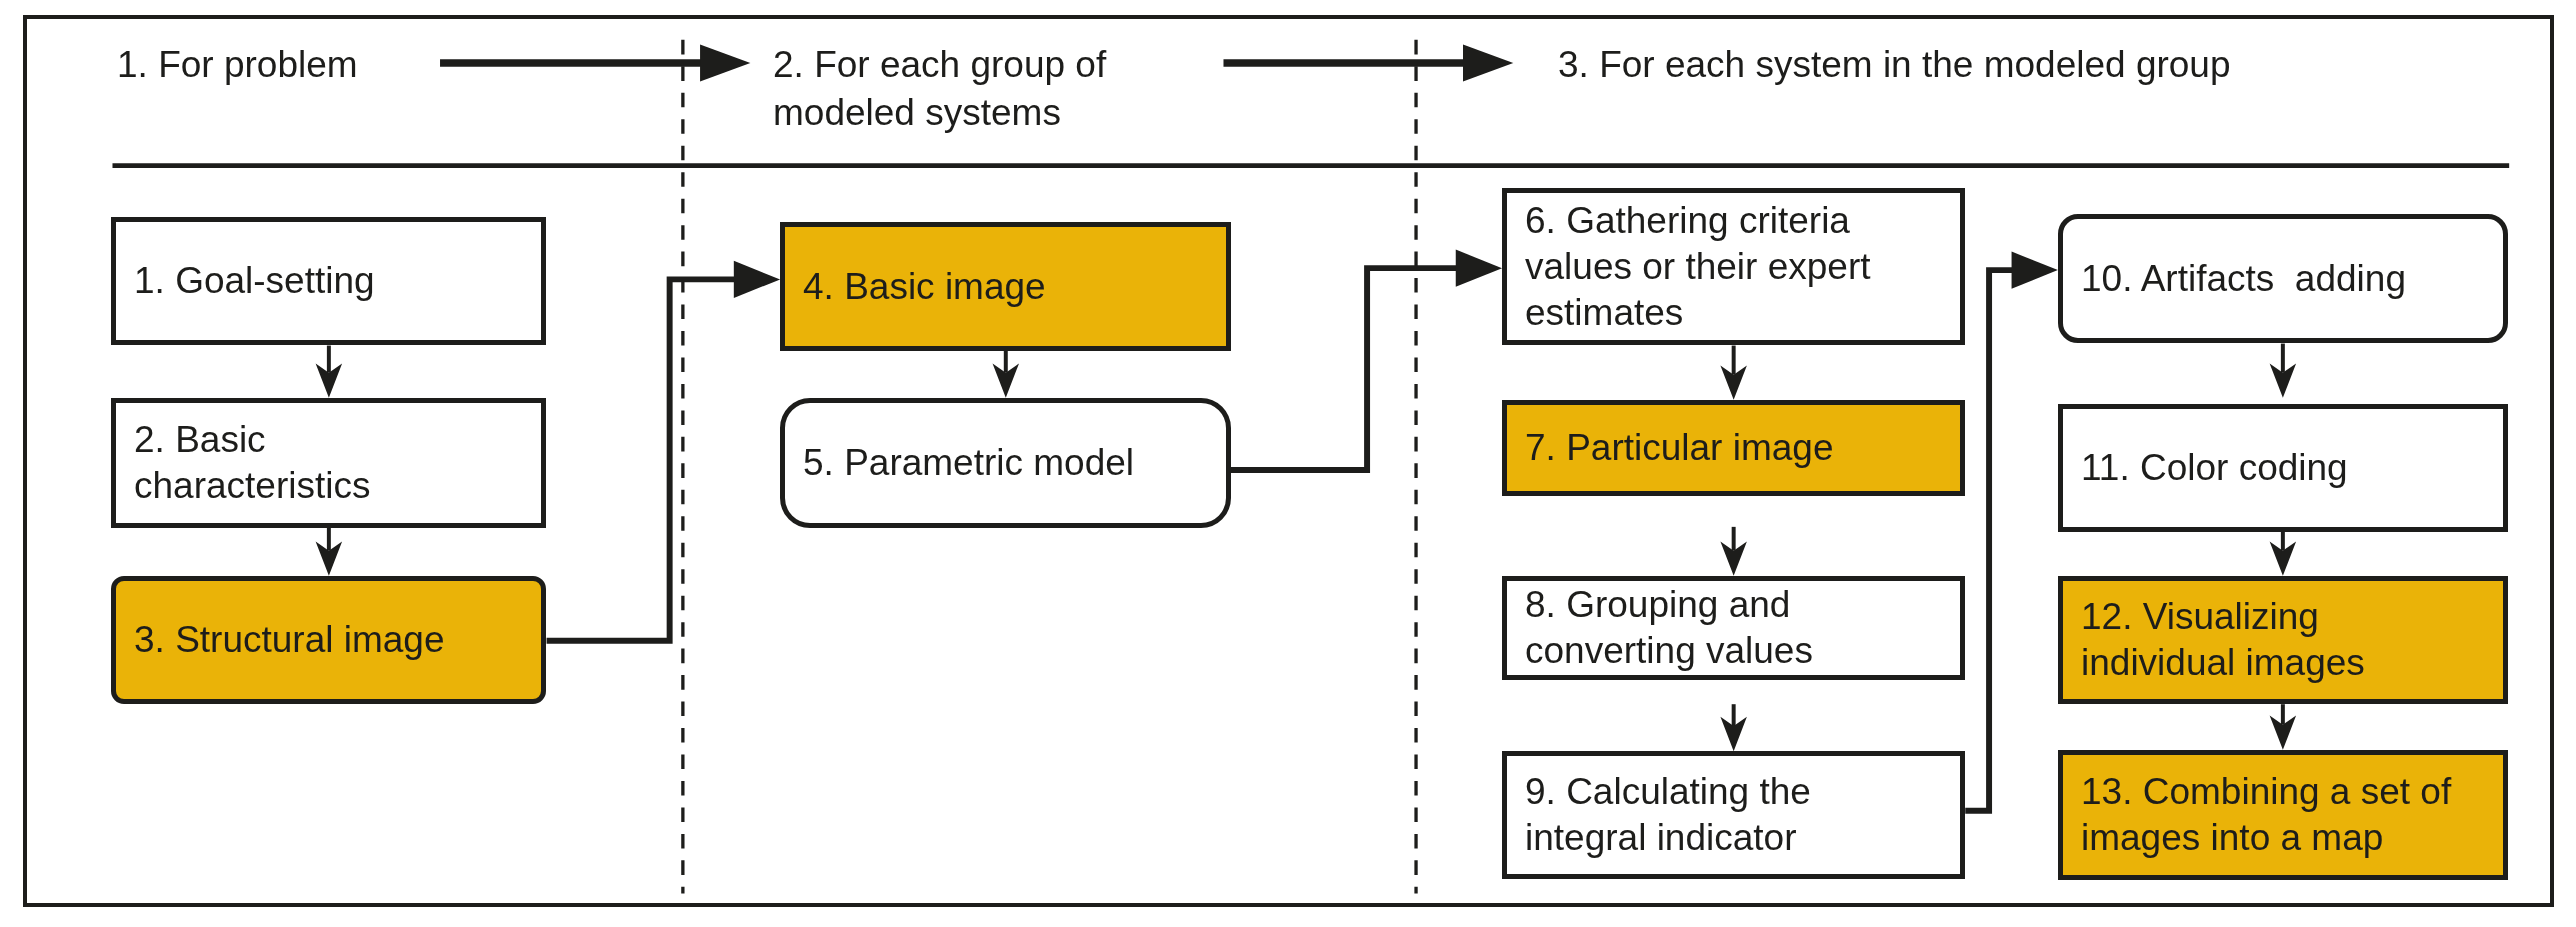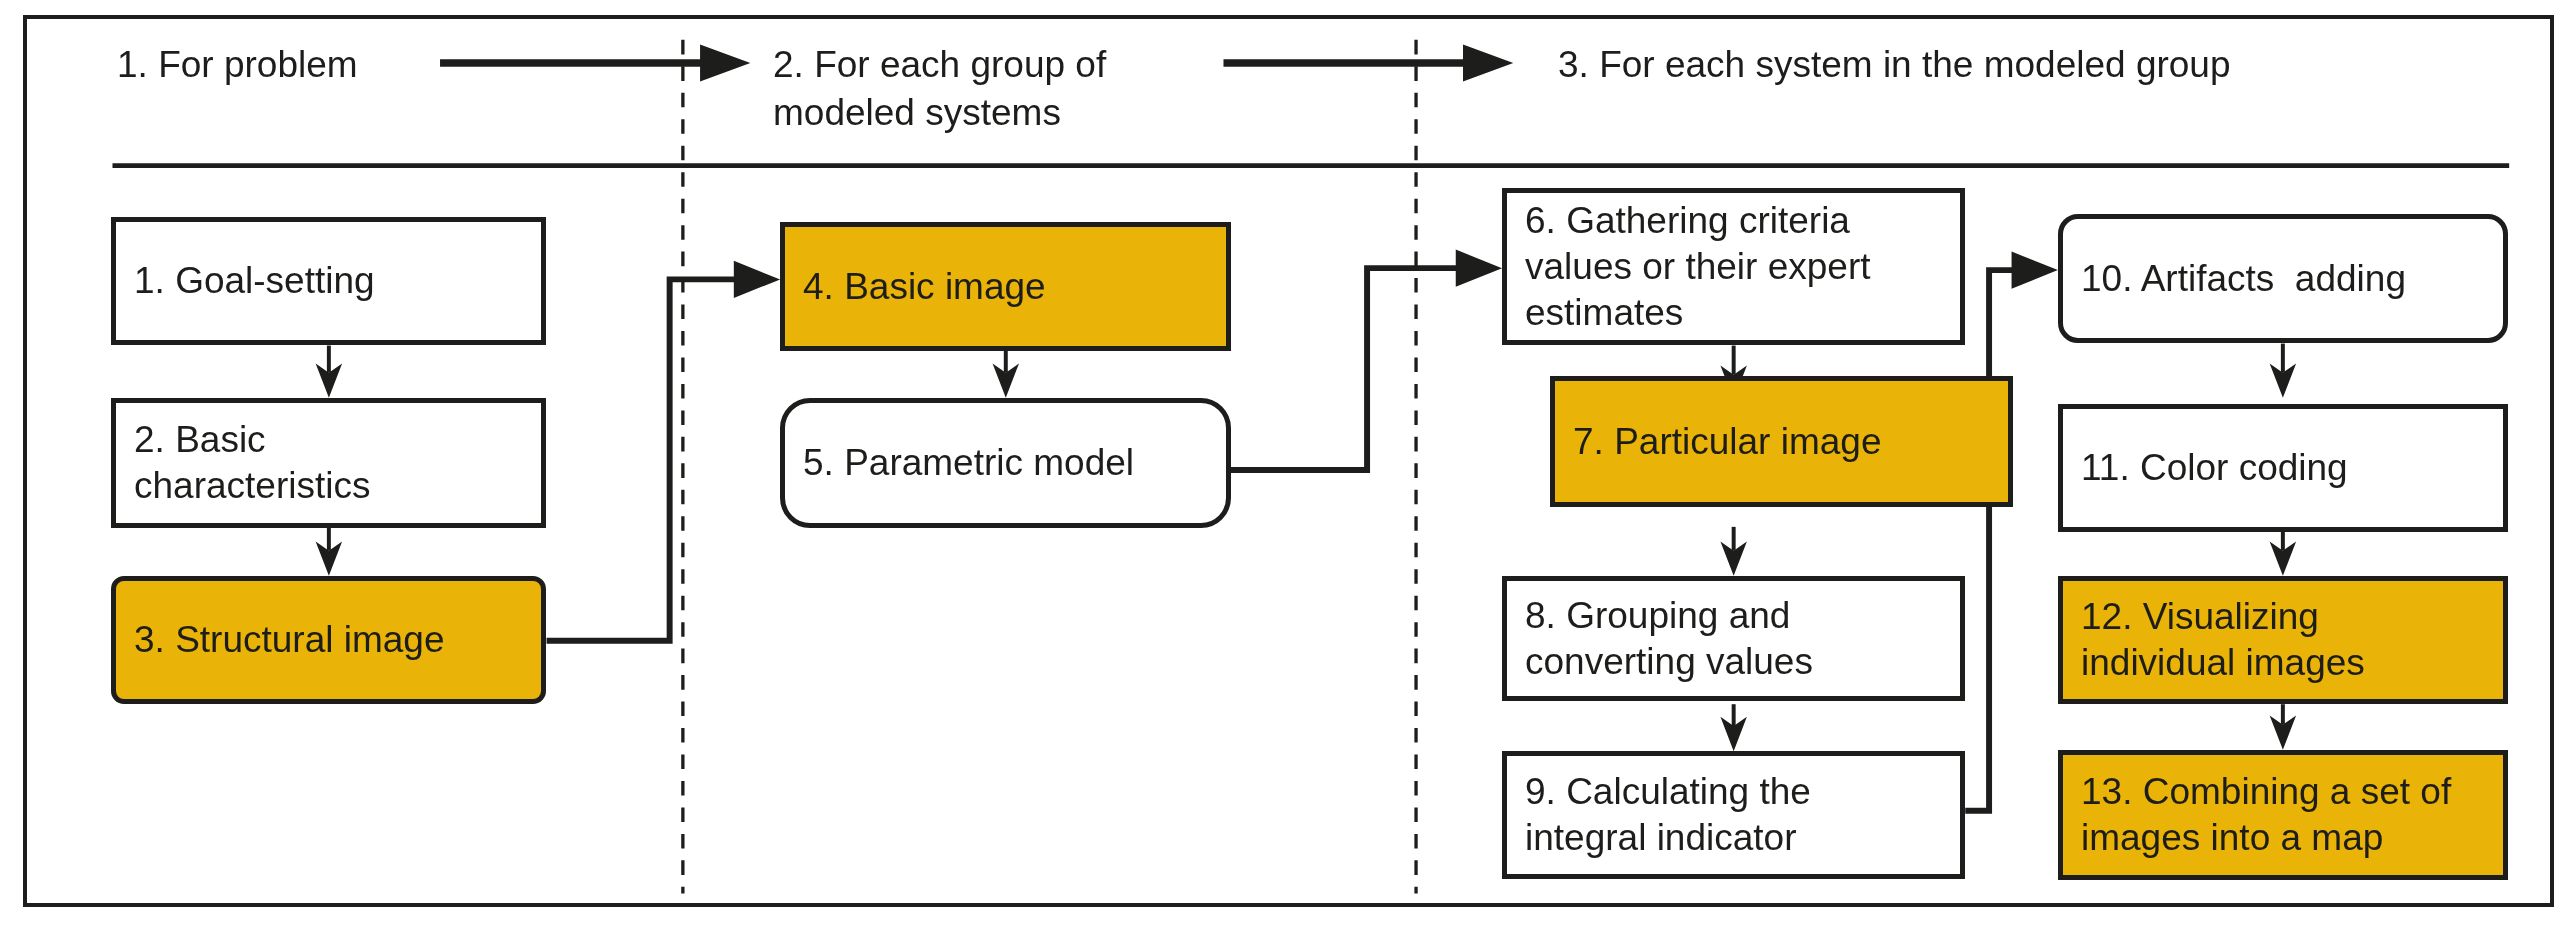--- a/index.html
+++ b/index.html
@@ -116,24 +116,24 @@
   </div>
   <div class="box" style="left:780px;top:398px;width:451px;height:130px;border-radius:30px;">
     <span class="lbl">5. Parametric model</span>
   </div>
 
   <div class="box" style="left:1502px;top:188px;width:463px;height:157px;">
     <span class="lbl">6. Gathering criteria
 values or their expert
 estimates</span>
   </div>
-  <div class="box green" style="left:1502px;top:376px;width:463px;height:131px;margin-left:48px;">
+  <div class="box green" style="left:1502px;top:400px;width:463px;height:96px;">
     <span class="lbl">7. Particular image</span>
   </div>
-  <div class="box" style="left:1502px;top:576px;width:463px;height:125px;">
+  <div class="box" style="left:1502px;top:576px;width:463px;height:104px;">
     <span class="lbl">8. Grouping and
 converting values</span>
   </div>
   <div class="box" style="left:1502px;top:751px;width:463px;height:128px;">
     <span class="lbl">9. Calculating the
 integral indicator</span>
   </div>
 
   <div class="box" style="left:2058px;top:214px;width:450px;height:129px;border-radius:20px;">
     <span class="lbl">10. Artifacts  adding</span>

